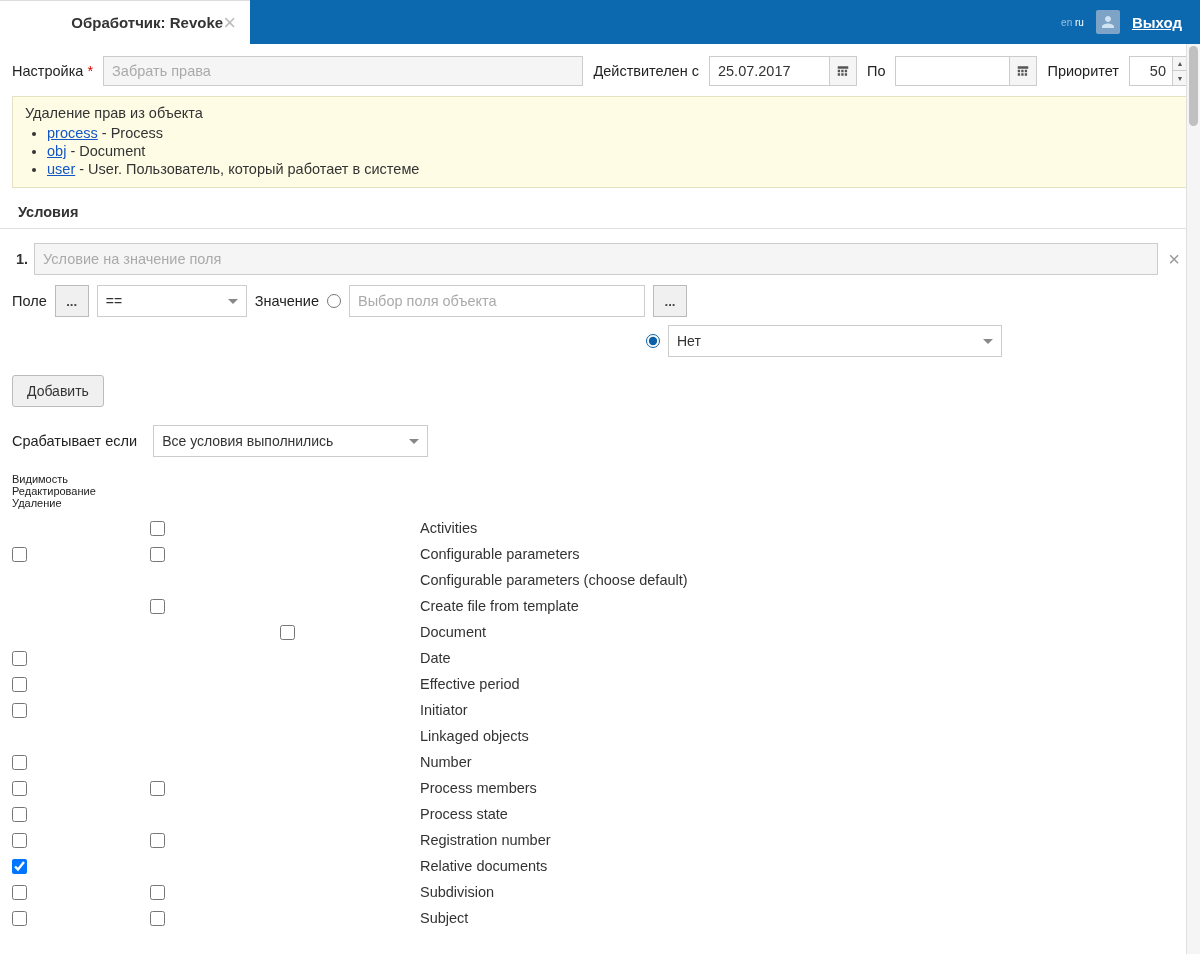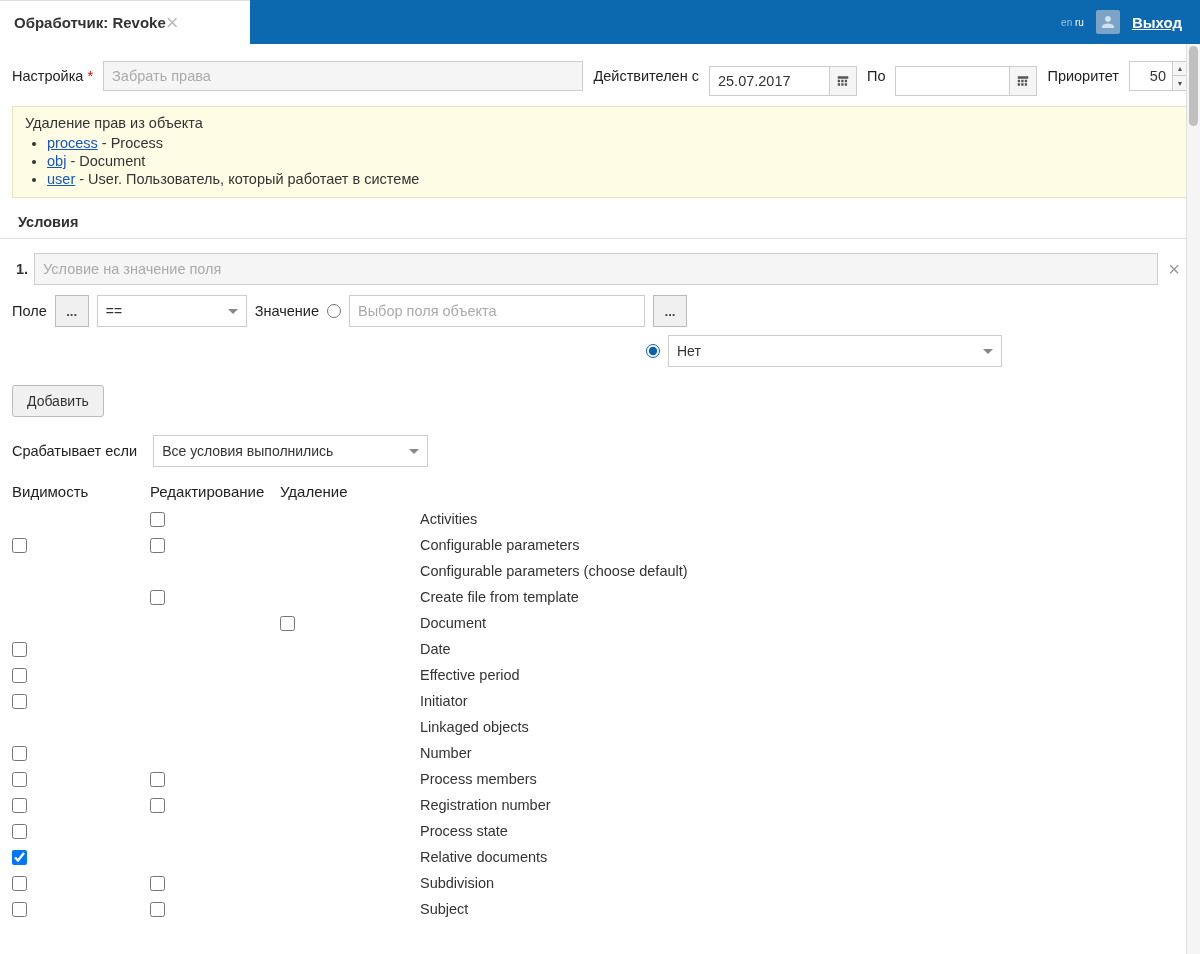--- a/index.html
+++ b/index.html
@@ -1,38 +1,38 @@
 <!DOCTYPE html>
 <html><head>
 <meta charset="utf-8">
 <style>
   * { box-sizing: border-box; }
   html, body { margin: 0; padding: 0; font-family: Arial, Helvetica, sans-serif; font-size: 14px; color: #333; background: #fff; }
   .app { width: 1200px; height: 954px; position: relative; overflow: hidden; }
 
   
   .header { display: flex; height: 44px; }
-  .tab { display: flex; align-items: center; padding: 0 14px; font-size: 15px; font-weight: bold; background: #fff; border-top: 1px solid #ddd; flex: 0 0 250px; justify-content: flex-start; }
+  .tab { display: flex; align-items: center; padding: 0 14px; font-size: 15px; font-weight: bold; background: #fff; border-top: 1px solid #ddd; flex: 0 0 250px; justify-content: flex-end; }
   .tab .close { color: #bbb; font-size: 22px; cursor: pointer; font-weight: normal; }
   .blue-bar { flex: 1; background: #0c69b0; display: flex; align-items: center; justify-content: flex-end; padding: 0 18px; gap: 12px; color: #fff; }
   .lang { font-size: 10px; }
   .lang .inactive { color: #9bc2e0; }
   .lang .active { color: #fff; }
   .avatar { width: 24px; height: 24px; background: #7da4c7; border-radius: 2px; display: flex; align-items: center; justify-content: center; }
   .avatar svg { width: 18px; height: 18px; fill: #d0e3f2; }
   .logout { color: #fff; text-decoration: underline; font-size: 15px; font-weight: bold; }
 
   
   .settings-row { display: flex; align-items: center; gap: 10px; padding: 12px 12px 10px 12px; }
   .label { font-size: 14.5px; color: #222; white-space: nowrap; }
   .req { color: #d00; }
   .text-input { height: 30px; border: 1px solid #ccc; background: #f5f5f5; padding: 0 8px; font-size: 14.5px; color: #333; }
   .text-input::placeholder { color: #aaa; }
   .text-input.white { background: #fff; }
-  .date-field { display: flex; align-items: center; margin-top: 10px; }
+  .date-field { display: flex; align-items: center; }
   .date-field input { width: 120px; border-right: none; }
   .cal-icon { width: 28px; height: 30px; border: 1px solid #ccc; background: #f5f5f5; display: flex; align-items: center; justify-content: center; cursor: pointer; }
   .cal-icon svg { width: 14px; height: 14px; fill: #555; }
   .priority-wrap { display: flex; align-items: center; }
   .priority-wrap input { width: 44px; text-align: right; background: #fff; padding-right: 6px; }
   .spinner { display: flex; flex-direction: column; border: 1px solid #ccc; border-left: none; height: 30px; }
   .spinner div { width: 14px; height: 14.5px; display: flex; align-items: center; justify-content: center; font-size: 7px; color: #555; background: #f5f5f5; cursor: pointer; }
   .spinner div:first-child { border-bottom: 1px solid #ccc; }
 
   
@@ -66,21 +66,21 @@
 
   
   .btn { display: inline-block; padding: 7px 14px; background: #f0f0f0; border: 1px solid #bbb; border-radius: 3px; cursor: pointer; font-size: 14px; margin-left: 12px; margin-bottom: 18px; color: #333; }
 
   
   .trigger-row { display: flex; align-items: center; gap: 16px; padding: 0 12px 16px 12px; }
   .trigger-select { width: 275px; }
 
   
   .perm-table { padding: 0 12px; }
-  .perm-head { display: flex; font-size: 15px; color: #222; margin-bottom: 6px; }
+  .perm-head { display: flex; font-size: 11px; color: #222; margin-bottom: 6px; flex-direction: column; }
   .col-v { width: 138px; }
   .col-e { width: 130px; }
   .col-d { width: 140px; }
   .col-l { flex: 1; }
   .perm-row { display: flex; align-items: center; height: 26px; font-size: 14.5px; }
   .perm-row input[type=checkbox] { width: 15px; height: 15px; margin: 0; }
   .cell { display: flex; align-items: center; }
 
   
   .scrollbar { position: absolute; right: 0; top: 44px; bottom: 0; width: 14px; background: #f5f5f5; border-left: 1px solid #e0e0e0; }
@@ -292,33 +292,33 @@
           <div class="cell col-e">
             <input type="checkbox" style="">
           </div>
           <div class="cell col-d"></div>
           <div class="cell col-l">Process members</div>
         </div>
         <div class="perm-row">
           <div class="cell col-v">
             <input type="checkbox" style="">
           </div>
+          <div class="cell col-e"></div>
+          <div class="cell col-d"></div>
+          <div class="cell col-l">Process state</div>
+        </div>
+        <div class="perm-row">
+          <div class="cell col-v">
+            <input type="checkbox" style="">
+          </div>
           <div class="cell col-e">
             <input type="checkbox" style="">
           </div>
           <div class="cell col-d"></div>
           <div class="cell col-l">Registration number</div>
-        </div>
-        <div class="perm-row">
-          <div class="cell col-v">
-            <input type="checkbox" style="">
-          </div>
-          <div class="cell col-e"></div>
-          <div class="cell col-d"></div>
-          <div class="cell col-l">Process state</div>
         </div>
         <div class="perm-row">
           <div class="cell col-v">
             <input type="checkbox" checked="" style="">
           </div>
           <div class="cell col-e"></div>
           <div class="cell col-d"></div>
           <div class="cell col-l">Relative documents</div>
         </div>
         <div class="perm-row">

